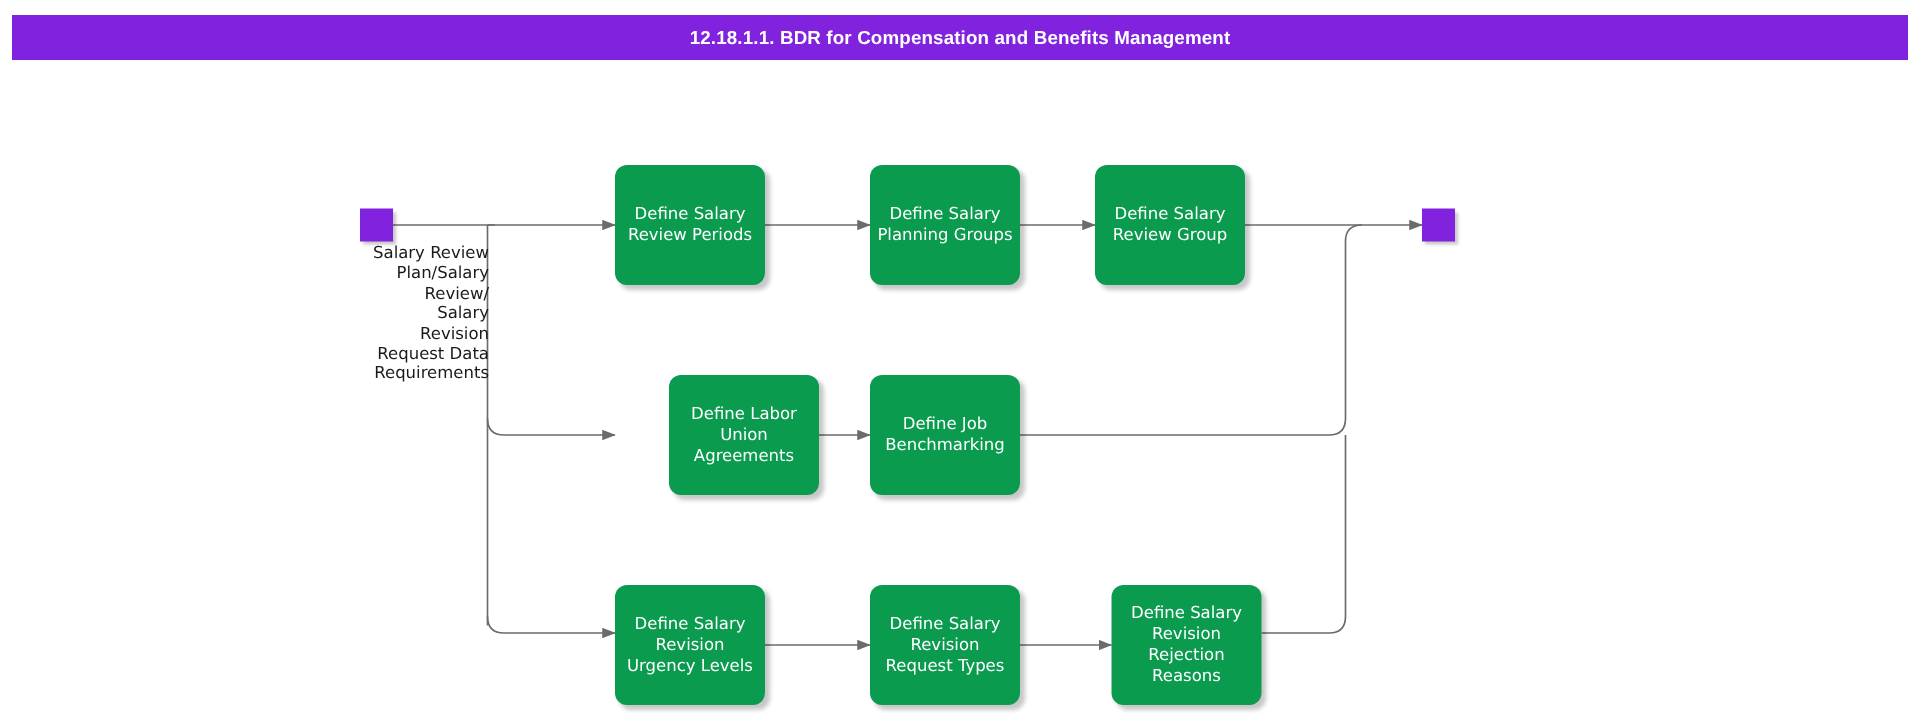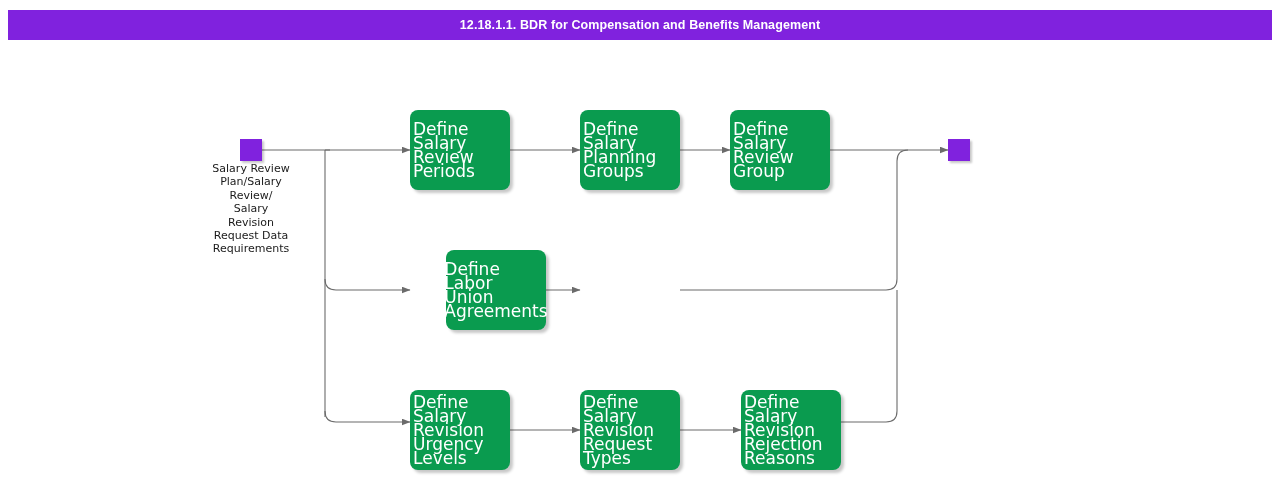--- a/index.html
+++ b/index.html
@@ -52,38 +52,38 @@
   #end-node   { left: 948px; top: 139px; }
   .terminator-label {
     position: absolute;
     text-align: center;
     color: #1a1a1a;
     font-family: "DejaVu Sans", sans-serif;
     font-size: 11px;
     line-height: 13.4px;
     white-space: pre-line;
   }
-  #start-label { left: 176px; top: 162px; width: 150px; }
+  #start-label { left: 176px; top: 162px; width: 150px; text-align: right; }
   
   .node {
     position: absolute;
     width: 100px; height: 80px;
     background: #0a9b4f;
     border-radius: 8px;
     box-shadow: 3px 3px 3px rgba(0,0,0,0.22);
     display: flex;
     align-items: center;
     justify-content: center;
     padding: 3px;
   }
   .node .node-label {
     color: #ffffff;
-    text-align: left;
+    text-align: center;
     font-family: "DejaVu Sans", sans-serif;
-    font-size: 17px;
+    font-size: 11px;
     line-height: 14px;
     white-space: pre-line;
   }
 </style>
 </head>
 <body>
 
 <div id="canvas">
 
   <div id="title-bar">
@@ -146,20 +146,24 @@
   <div class="node" style="left:730px; top:110px;">
     <span class="node-label">Define Salary
 Review Group</span>
   </div>
 
   <div class="node" style="left:410px; top:250px;margin-left:36px;">
     <span class="node-label">Define Labor
 Union
 Agreements</span>
   </div>
+  <div class="node" style="left:580px; top:250px;">
+    <span class="node-label">Define Job
+Benchmarking</span>
+  </div>
 
   <div class="node" style="left:410px; top:390px;">
     <span class="node-label">Define Salary
 Revision
 Urgency Levels</span>
   </div>
   <div class="node" style="left:580px; top:390px;">
     <span class="node-label">Define Salary
 Revision
 Request Types</span>

